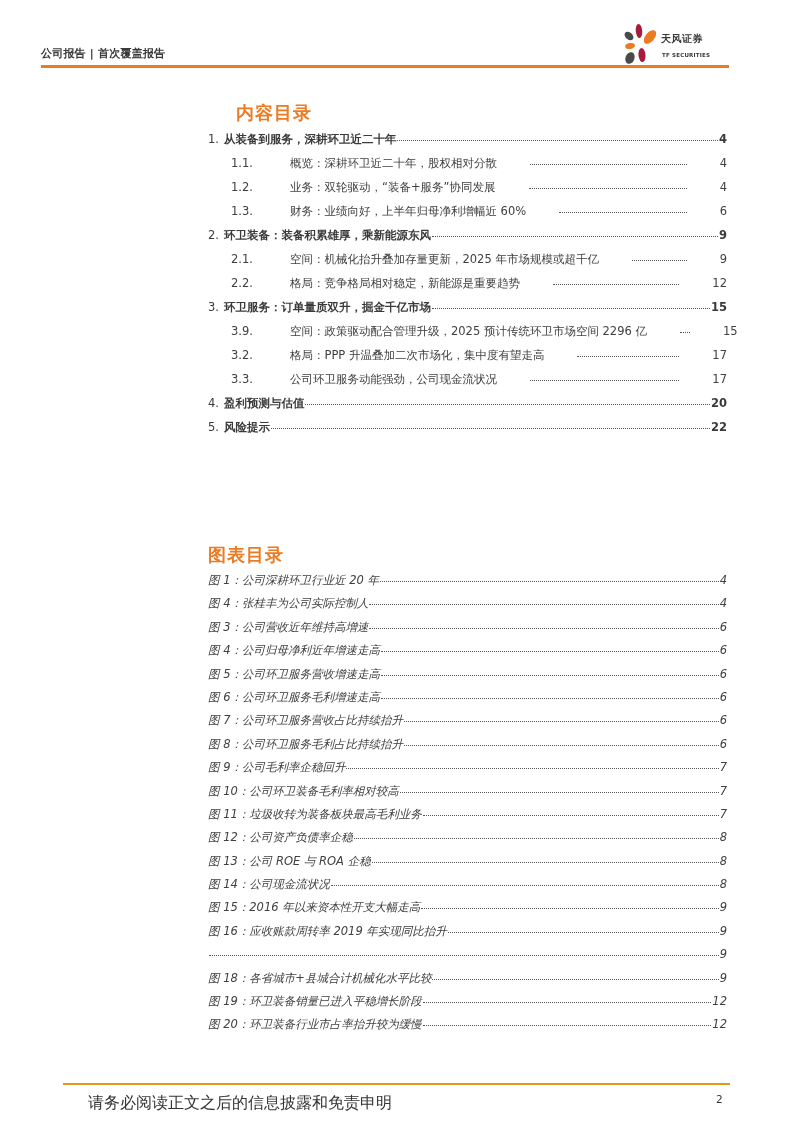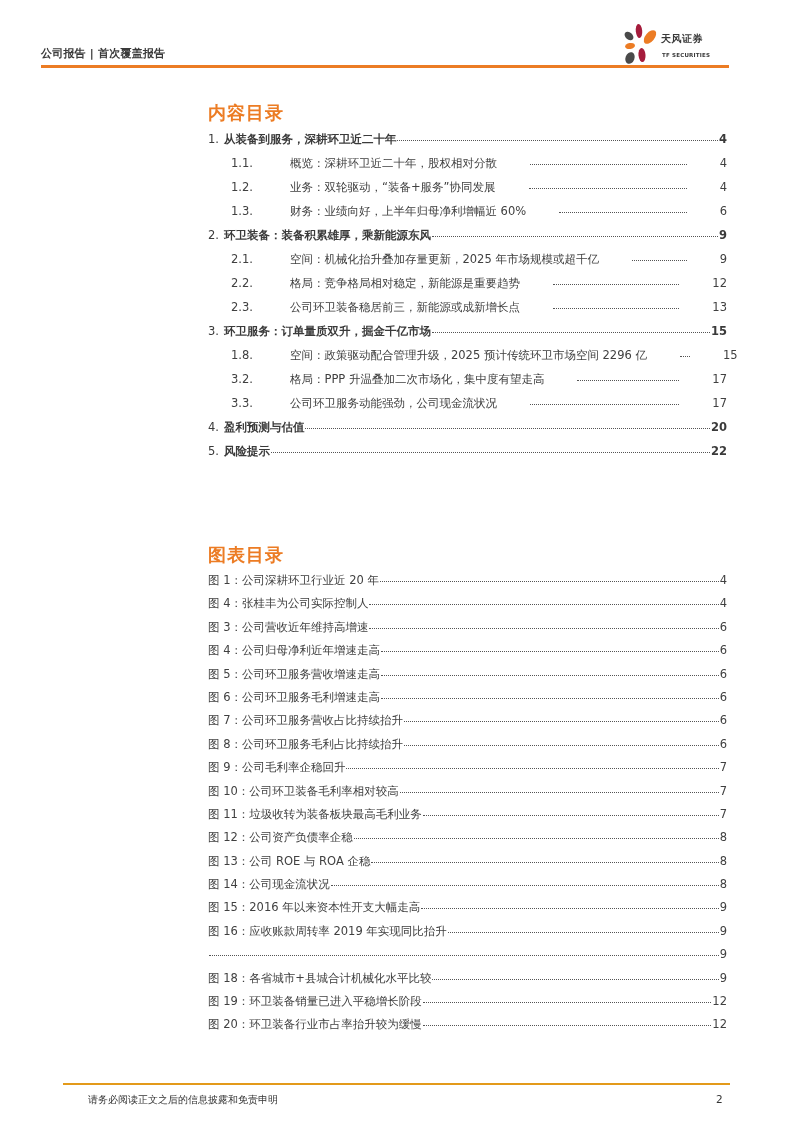--- a/index.html
+++ b/index.html
@@ -130,21 +130,21 @@
       left: 63px;
       top: 1083px;
       width: 667px;
       height: 2px;
       background: #e39a1a;
     }
     .footer-text {
       position: absolute;
       left: 88px;
       top: 1093px;
-      font-size: 10px;
+      font-size: 16px;
       color: #333;
       white-space: nowrap;
     }
     .footer-page {
       position: absolute;
       left: 716px;
       top: 1093px;
       font-size: 10.5px;
       color: #333;
     }
@@ -162,21 +162,21 @@
       <ellipse cx="9" cy="24" rx="5" ry="3" fill="#ec7c24" transform="rotate(-10 9 24)"></ellipse>
       <ellipse cx="21" cy="33" rx="3.5" ry="7" fill="#a51c3c" transform="rotate(-5 21 33)"></ellipse>
       <ellipse cx="9" cy="36" rx="4.5" ry="6" fill="#4a4a4a" transform="rotate(20 9 36)"></ellipse>
     </svg>
     <div class="logo-cn">天风证券</div>
     <div class="logo-en">TF SECURITIES</div>
   </div>
   <div class="header-line"></div>
 </div>
 
-<div class="section-title" style="top:101px;">内容目录</div>
+<div class="section-title" style="top:101px;margin-left:28px;">内容目录</div>
 <div class="toc" style="top:132px;">
   <div class="toc-row lvl1">
       <span class="num">1.</span>
       <span>从装备到服务，深耕环卫近二十年</span>
       <span class="leader"></span>
       <span class="page">4</span>
     </div>
   <div class="toc-row lvl2">
       <span class="num">1.1.</span>
       <span>概览：深耕环卫近二十年，股权相对分散</span>
@@ -206,34 +206,28 @@
       <span>空间：机械化抬升叠加存量更新，2025 年市场规模或超千亿</span>
       <span class="leader"></span>
       <span class="page">9</span>
     </div>
   <div class="toc-row lvl2">
       <span class="num">2.2.</span>
       <span>格局：竞争格局相对稳定，新能源是重要趋势</span>
       <span class="leader"></span>
       <span class="page">12</span>
     </div>
-  <div class="toc-row lvl2">
-      <span class="num">2.3.</span>
-      <span>公司环卫装备稳居前三，新能源或成新增长点</span>
-      <span class="leader"></span>
-      <span class="page">13</span>
-    </div>
   <div class="toc-row lvl1">
       <span class="num">3.</span>
       <span>环卫服务：订单量质双升，掘金千亿市场</span>
       <span class="leader"></span>
       <span class="page">15</span>
     </div>
   <div class="toc-row lvl2">
-      <span class="num">1.8.</span>
+      <span class="num">3.9.</span>
       <span>空间：政策驱动配合管理升级，2025 预计传统环卫市场空间 2296 亿</span>
       <span class="leader"></span>
       <span class="page">15</span>
     </div>
   <div class="toc-row lvl2">
       <span class="num">3.2.</span>
       <span>格局：PPP 升温叠加二次市场化，集中度有望走高</span>
       <span class="leader"></span>
       <span class="page">17</span>
     </div>
@@ -251,21 +245,21 @@
     </div>
   <div class="toc-row lvl1">
       <span class="num">5.</span>
       <span>风险提示</span>
       <span class="leader"></span>
       <span class="page">22</span>
     </div>
 </div>
 
 <div class="section-title" style="top:543px;">图表目录</div>
-<div class="toc" style="top:573px;">
+<div class="toc" style="top:573px;font-style:italic;">
   <div class="fig-row">
       <span>图 1：公司深耕环卫行业近 20 年</span>
       <span class="leader"></span>
       <span>4</span>
     </div>
   <div class="fig-row">
       <span>图 4：张桂丰为公司实际控制人</span>
       <span class="leader"></span>
       <span>4</span>
     </div>

